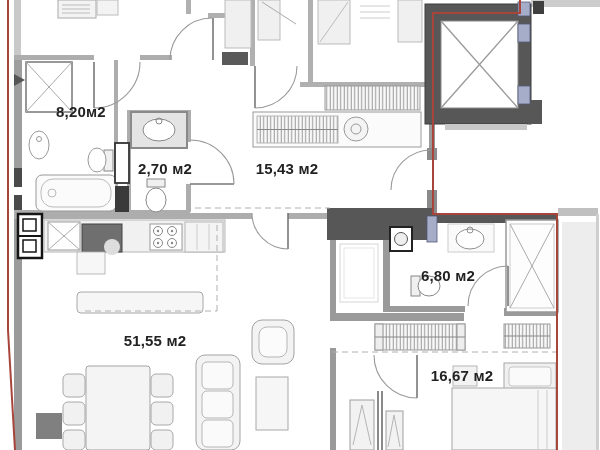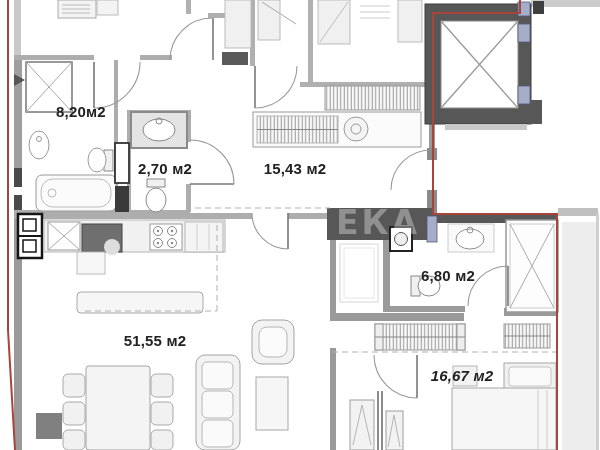--- a/index.html
+++ b/index.html
@@ -293,21 +293,20 @@
         <path d="M431,150 A40,40 0 0 0 391,190"></path>
       </g>
     </g>
 
     <g fill="none" style="stroke:var(--boundary-red,#a8453a)" stroke-width="2">
       <path d="M8,0 V330 L15,450"></path>
       <path d="M520,0 V13 H433 V214 H557 V450"></path>
     </g>
   </svg>
 
-  <div class="watermark" style="left:336px;top:206px;">ЕКА</div>
 
   <div class="area-label" style="left:81px;top:111px;">8,20м2</div>
   <div class="area-label" style="left:165px;top:168px;">2,70 м2</div>
-  <div class="area-label" style="left:287px;top:168px;margin-left:8px;">15,43 м2</div>
+  <div class="area-label" style="left:287px;top:168px;">15,43 м2</div>
   <div class="area-label" style="left:155px;top:340px;">51,55 м2</div>
   <div class="area-label" style="left:448px;top:275px;">6,80 м2</div>
-  <div class="area-label" style="left:462px;top:375px;font-style:italic;">16,67 м2</div>
+  <div class="area-label" style="left:462px;top:375px;">16,67 м2</div>
 </div>
 
 </body></html>

